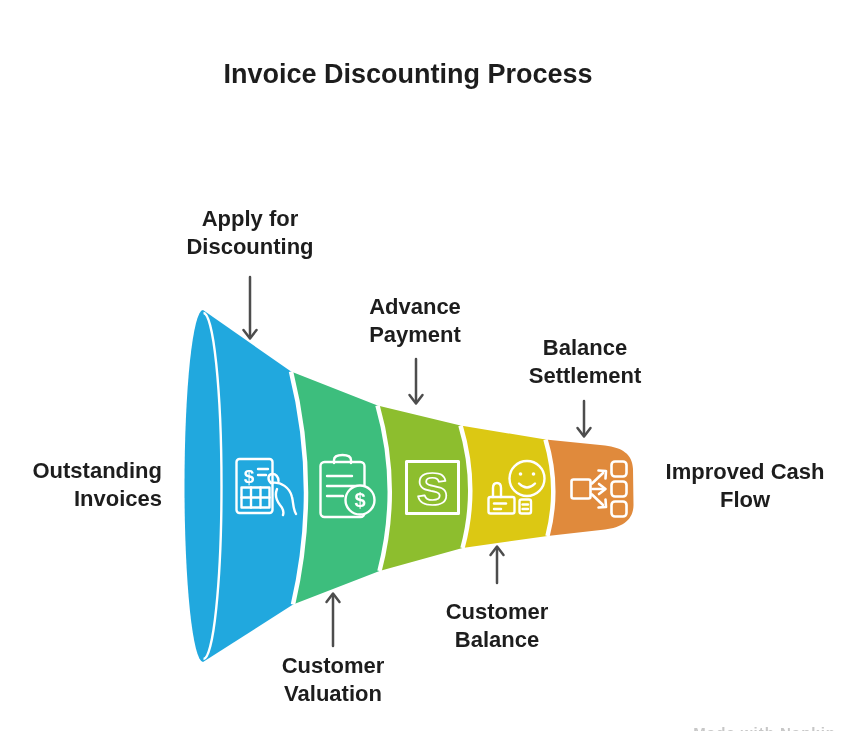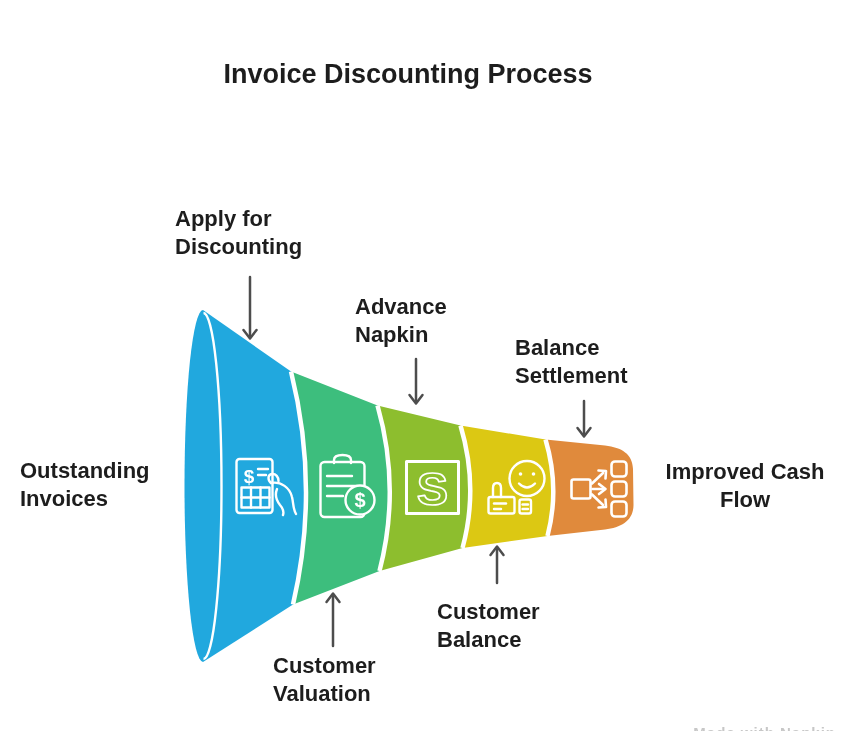--- a/index.html
+++ b/index.html
@@ -1,20 +1,20 @@
 <!DOCTYPE html>
 <html><head>
 <meta charset="utf-8">
 <style>
   html,body{margin:0;padding:0;background:#ffffff;}
   #canvas{position:relative;width:850px;height:731px;background:#ffffff;overflow:hidden;
           font-family:"Liberation Sans", sans-serif;}
   .art{position:absolute;left:0;top:0;}
   .label{position:absolute;font-weight:700;font-size:22px;line-height:28px;color:#1d1d1d;
-         transform:translateX(-50%);}
+         text-align:center;transform:translateX(-50%);}
   .label.no-center{transform:none;}
   #title{position:absolute;left:408px;top:59px;transform:translateX(-50%);
          font-weight:700;font-size:27px;color:#1d1d1d;white-space:nowrap;}
   #watermark{position:absolute;right:14px;bottom:-10px;font-weight:700;font-size:15px;
              color:#9a9a9a;opacity:.55;letter-spacing:1px;}
 </style>
 </head>
 <body>
 
 <div id="canvas">
@@ -114,22 +114,22 @@
         <path d="M 592,494.5 L 603,505"></path>
           <path d="M 598.5,507.5 L 606,507 L 605.5,499.5"></path>
         <rect x="611.5" y="461.5" width="15" height="15" rx="3.5"></rect>
         <rect x="611.5" y="481.5" width="15" height="15" rx="3.5"></rect>
         <rect x="611.5" y="501.5" width="15" height="15" rx="3.5"></rect>
       </g>
     </g>
   </svg>
 
   <div class="label" style="left:250px;top:205px;width:150px">Apply for Discounting</div>
-  <div class="label" style="left:415px;top:293px;width:120px">Advance Napkin</div>
+  <div class="label" style="left:415px;top:293px;width:120px">Advance Payment</div>
   <div class="label" style="left:585px;top:334px;width:140px">Balance Settlement</div>
   <div class="label" style="left:333px;top:652px;width:120px">Customer Valuation</div>
   <div class="label" style="left:497px;top:598px;width:120px">Customer Balance</div>
 
-  <div class="label no-center" style="left:20px;top:457px;width:142px;text-align:left">Outstanding Invoices</div>
+  <div class="label no-center" style="left:20px;top:457px;width:142px;text-align:right">Outstanding Invoices</div>
   <div class="label no-center" style="left:655px;top:458px;width:180px;text-align:center">Improved Cash Flow</div>
 
   <div id="watermark">Made with Napkin</div>
 </div>
 
 </body></html>

